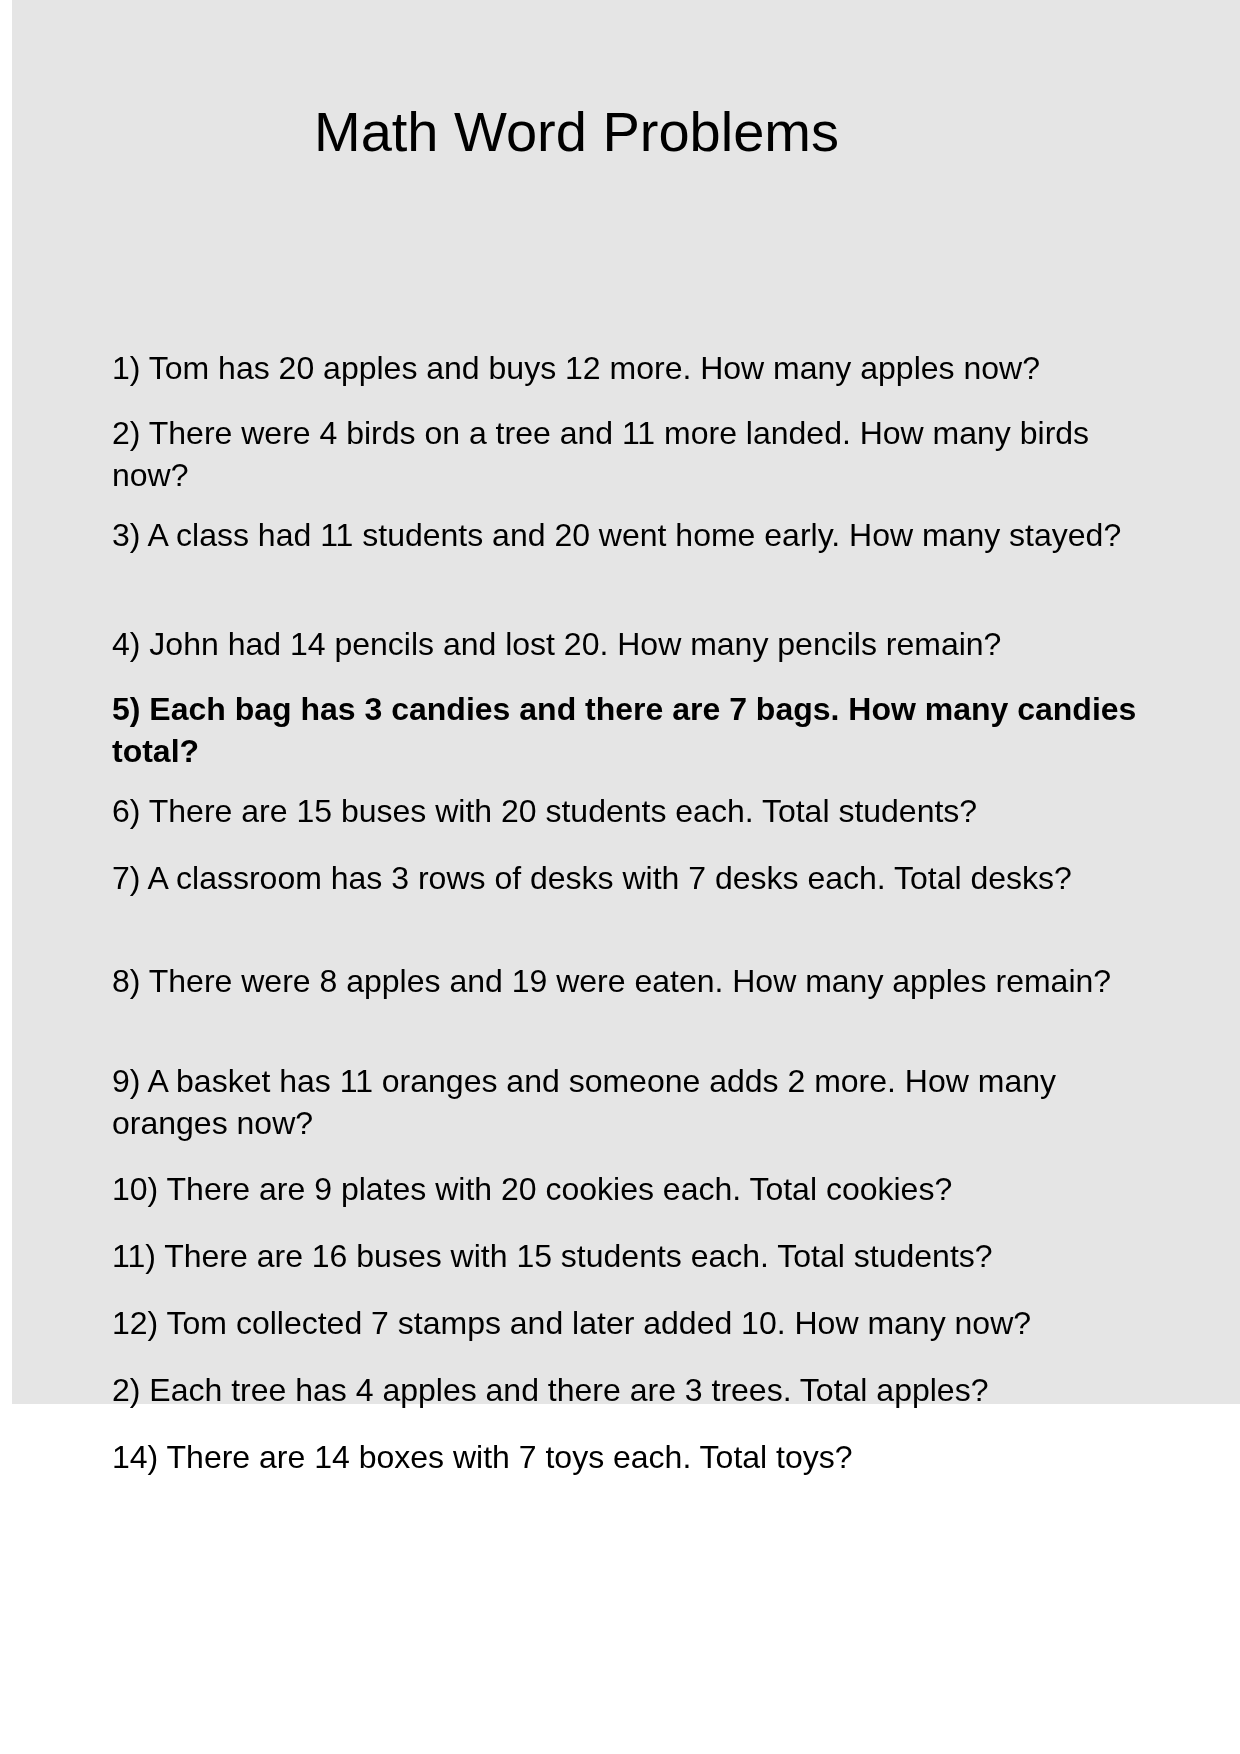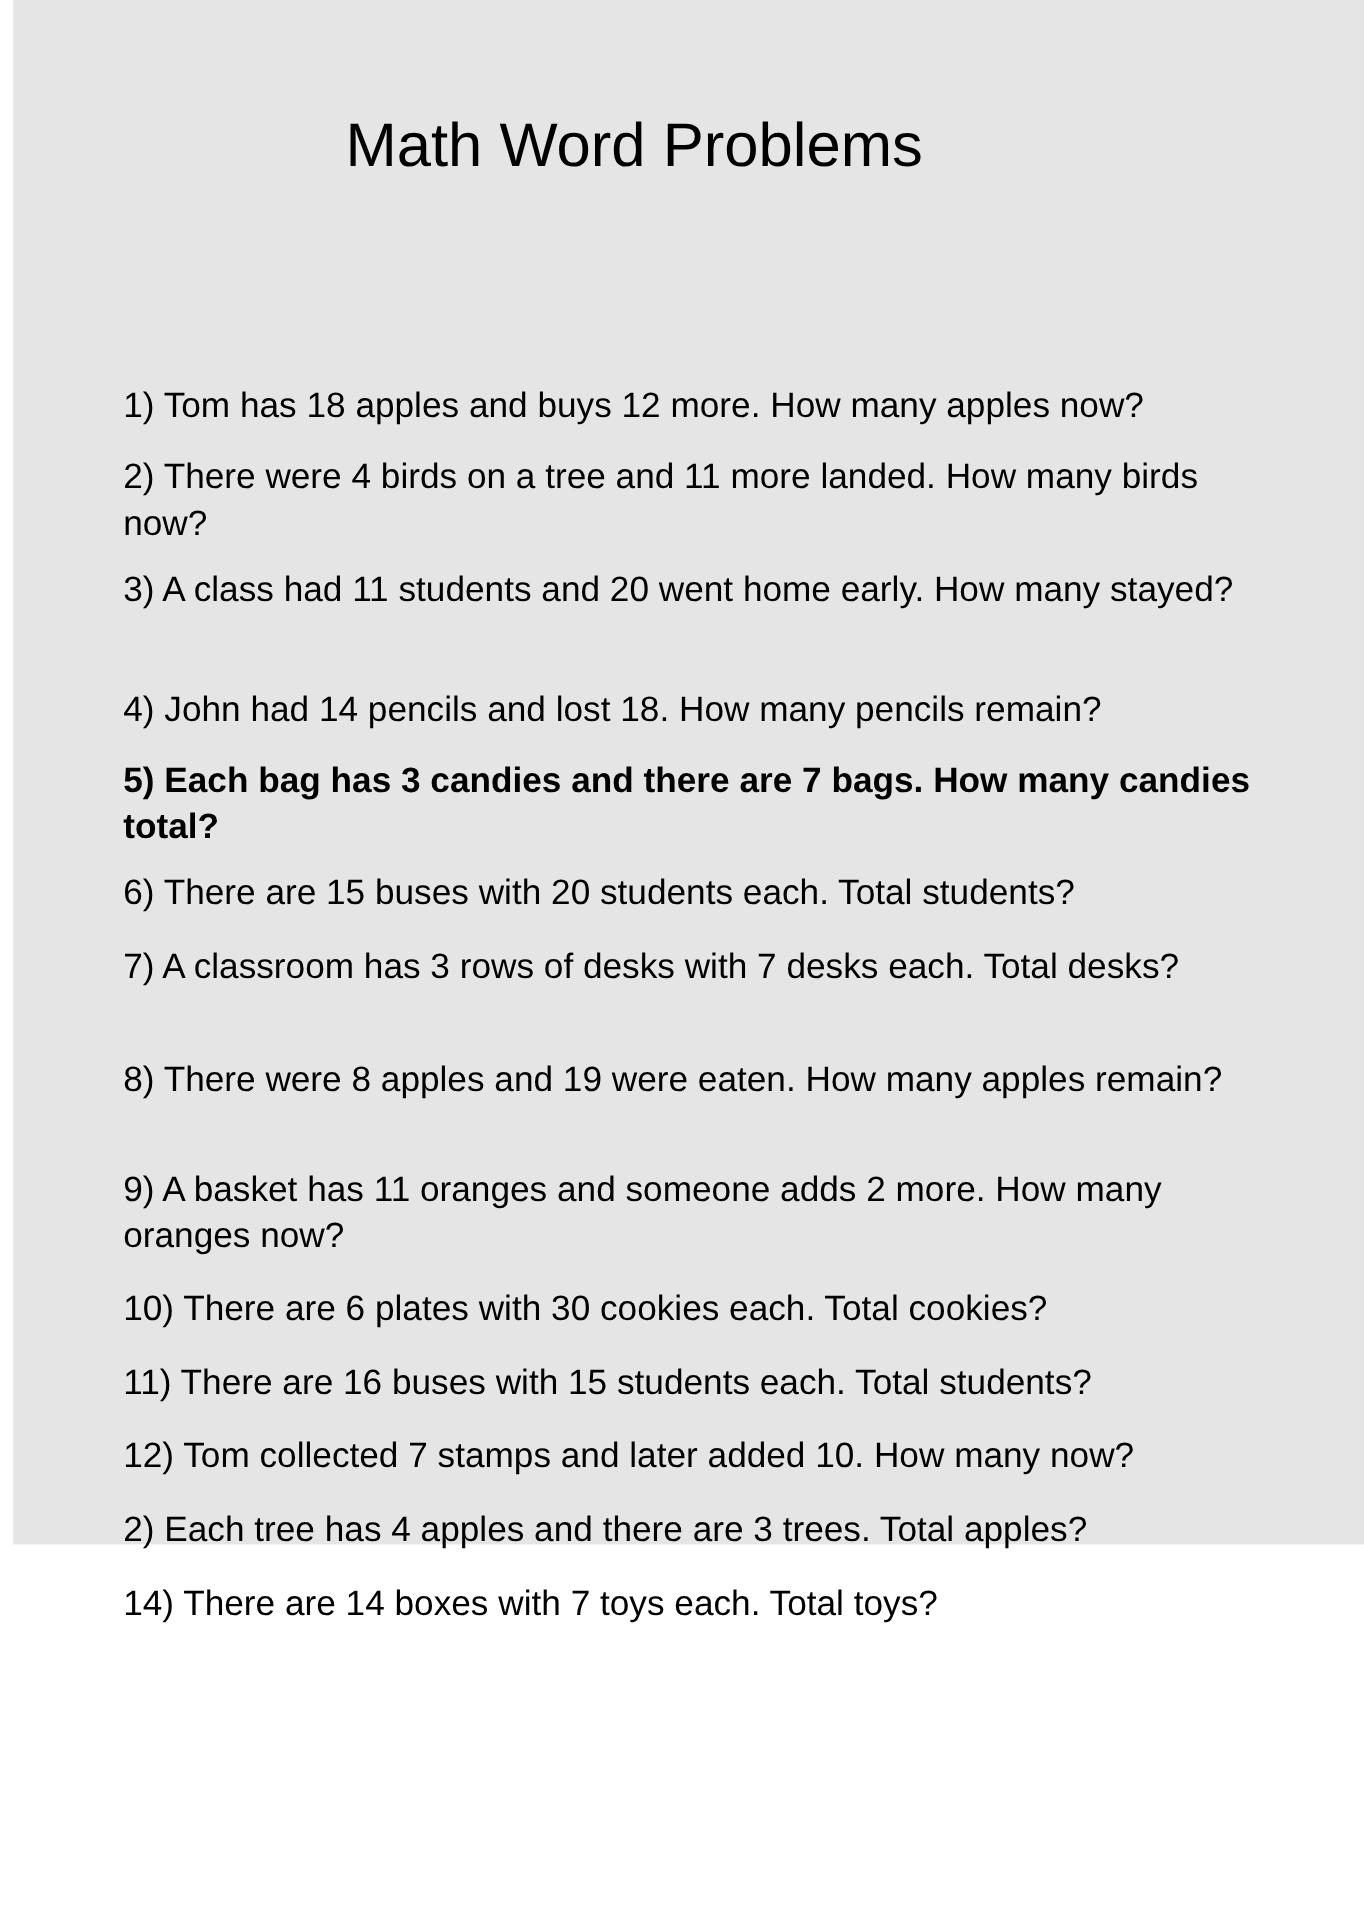--- a/index.html
+++ b/index.html
@@ -54,29 +54,29 @@
     }
   </style>
 </head>
 <body>
 
 <div class="page">
 
   <h1 class="title">Math Word Problems</h1>
 
   <div>
-    <p class="problem" style="top:347px;">1) Tom has 18 apples and buys 12 more. How many apples now?</p>
+    <p class="problem" style="top:347px;">1) Tom has 20 apples and buys 12 more. How many apples now?</p>
     <p class="problem" style="top:412px;">2) There were 4 birds on a tree and 11 more landed. How many birds now?</p>
     <p class="problem" style="top:514px;">3) A class had 11 students and 20 went home early. How many stayed?</p>
-    <p class="problem" style="top:623px;">4) John had 14 pencils and lost 18. How many pencils remain?</p>
+    <p class="problem" style="top:623px;">4) John had 14 pencils and lost 20. How many pencils remain?</p>
     <p class="problem" style="top:688px;font-weight:bold;">5) Each bag has 3 candies and there are 7 bags. How many candies total?</p>
     <p class="problem" style="top:790px;">6) There are 15 buses with 20 students each. Total students?</p>
     <p class="problem" style="top:857px;">7) A classroom has 3 rows of desks with 7 desks each. Total desks?</p>
     <p class="problem" style="top:960px;">8) There were 8 apples and 19 were eaten. How many apples remain?</p>
     <p class="problem" style="top:1060px;">9) A basket has 11 oranges and someone adds 2 more. How many oranges now?</p>
-    <p class="problem" style="top:1168px;">10) There are 6 plates with 30 cookies each. Total cookies?</p>
+    <p class="problem" style="top:1168px;">10) There are 9 plates with 20 cookies each. Total cookies?</p>
     <p class="problem" style="top:1235px;">11) There are 16 buses with 15 students each. Total students?</p>
     <p class="problem" style="top:1302px;">12) Tom collected 7 stamps and later added 10. How many now?</p>
     <p class="problem" style="top:1369px;">2) Each tree has 4 apples and there are 3 trees. Total apples?</p>
     <p class="problem" style="top:1436px;">14) There are 14 boxes with 7 toys each. Total toys?</p>
   </div>
 
 </div>
 
 </body></html>

